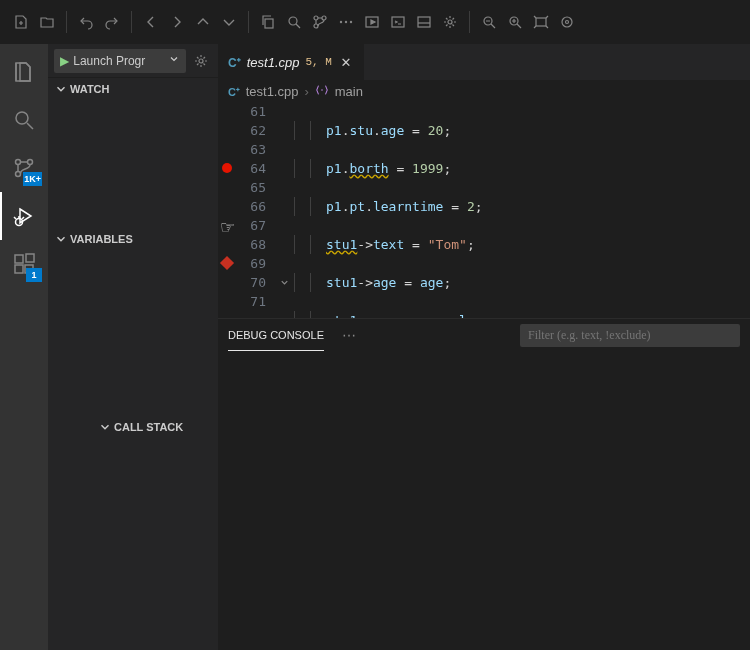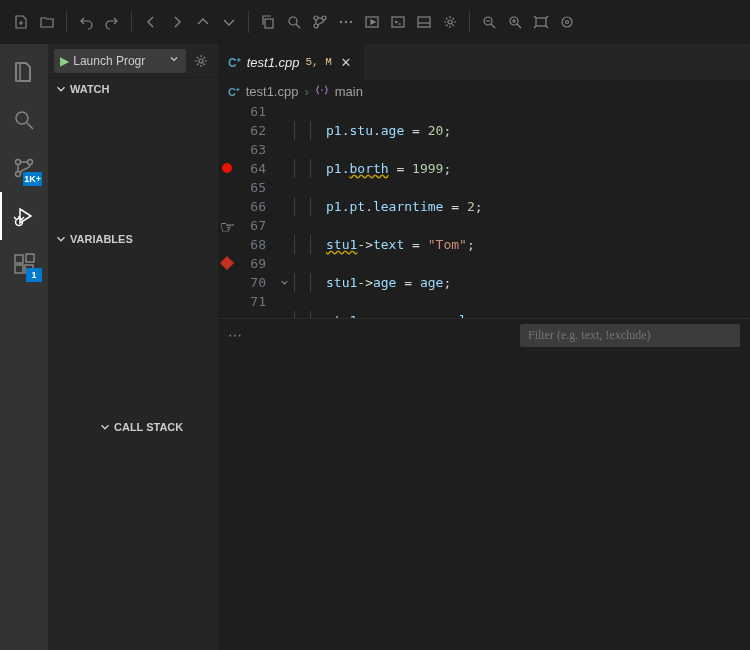--- a/index.html
+++ b/index.html
@@ -346,20 +346,23 @@
 
 
 
 
 
       </div>
     </div>
 
     <div class="bottom-panel">
       <div class="panel-tabs">
+        <div class="ptab active">
+          <span>DEBUG CONSOLE</span>
+        </div>
         <div class="ptab-more">⋯</div>
         <div class="panel-filter">
           <input type="text" placeholder="Filter (e.g. text, !exclude)" style="">
         </div>
       </div>
       <div class="panel-body"></div>
     </div>
   </div>
 </div>
 

